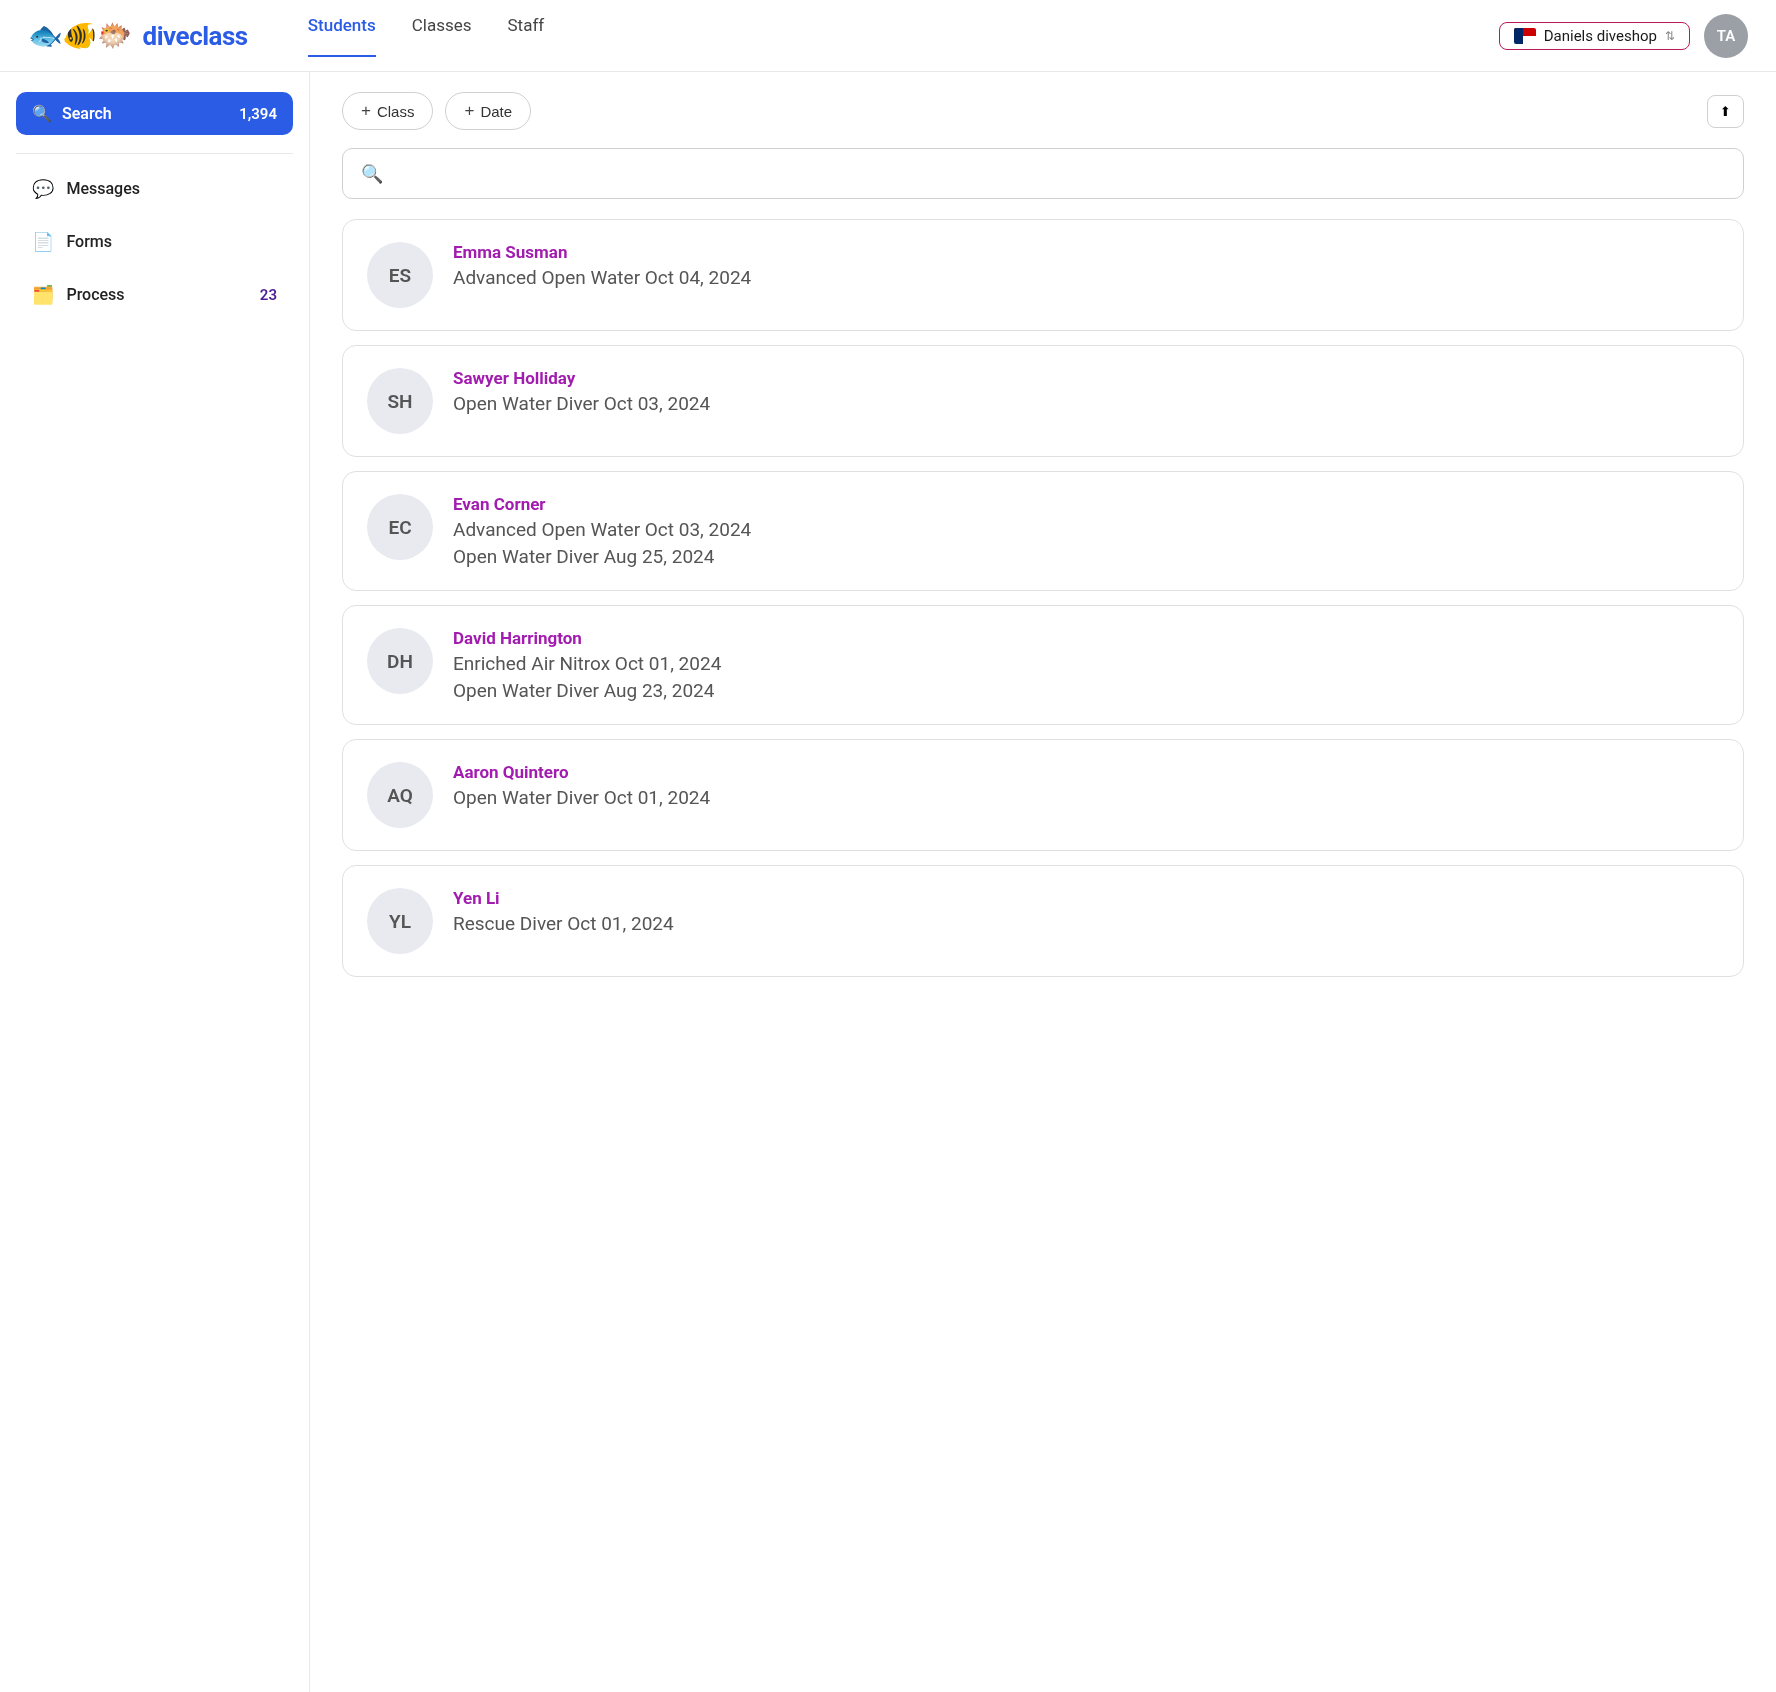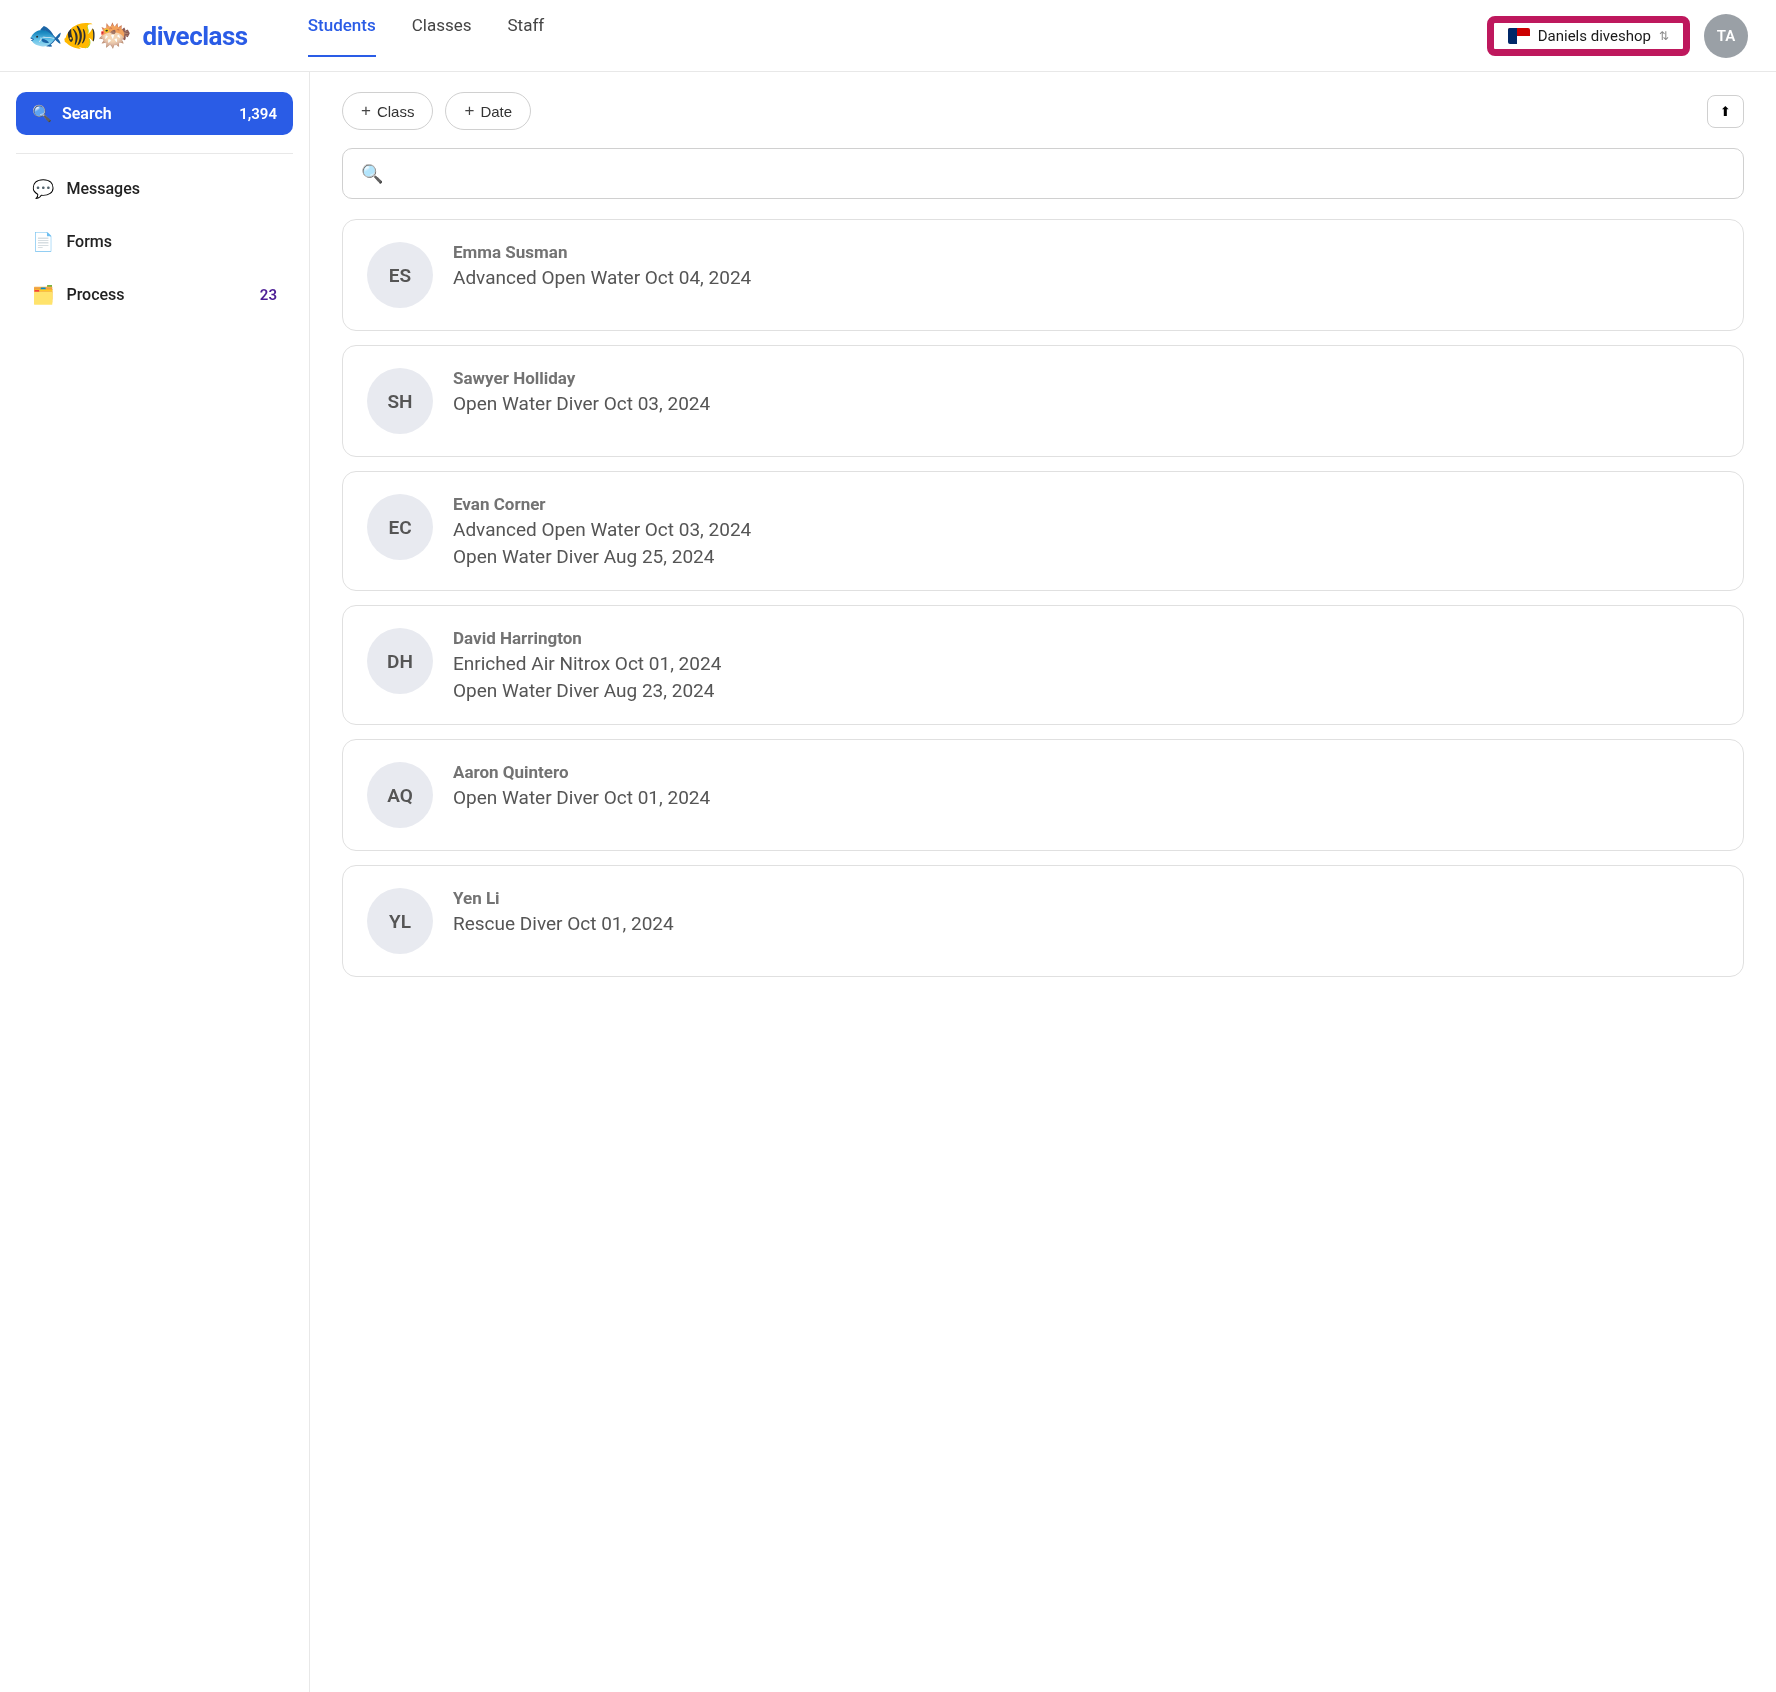--- a/index.html
+++ b/index.html
@@ -13,21 +13,21 @@
     .main { flex: 1; display: flex; flex-direction: column; padding: 20px 32px; overflow: hidden; }
 
     
     .logo { display: flex; align-items: center; gap: 10px; margin-right: 20px; }
     .logo-icon { font-size: 28px; }
     .logo-text { font-size: 26px; font-weight: 700; color: #2a5ce6; letter-spacing: -0.5px; }
     .nav { display: flex; gap: 36px; }
     .nav-item { font-size: 17px; color: #444; cursor: pointer; padding-bottom: 20px; text-decoration: none; }
     .nav-item.active { color: #2a5ce6; border-bottom: 2px solid #2a5ce6; font-weight: 500; }
     .topbar-right { margin-left: auto; display: flex; align-items: center; gap: 14px; }
-    .diveshop-btn { display: flex; align-items: center; gap: 8px; border: 7px solid #be185d; border-radius: 8px; padding: 4px 14px; cursor: pointer; font-size: 15px; text-align: right; }
+    .diveshop-btn { display: flex; align-items: center; gap: 8px; border: 1px solid #be185d; border-radius: 8px; padding: 4px 14px; cursor: pointer; font-size: 15px; text-align: right; }
     .diveshop-flag { width: 22px; height: 16px; background: linear-gradient(180deg, #cc0001 50%, #fff 50%); border-radius: 2px; position: relative; overflow: hidden; }
     .diveshop-flag::after { content: ''; position: absolute; top: 0; left: 0; width: 40%; height: 100%; background: #002868; }
     .diveshop-chevron { color: #888; font-size: 12px; }
     .avatar { width: 44px; height: 44px; border-radius: 50%; background: #9aa0a6; display: flex; align-items: center; justify-content: center; color: #fff; font-weight: 600; font-size: 15px; cursor: pointer; }
 
     
     .sidebar-search { display: flex; align-items: center; gap: 10px; background: #2a5ce6; color: #fff; border-radius: 10px; padding: 12px 16px; cursor: pointer; margin-bottom: 8px; }
     .sidebar-search-label { font-size: 16px; font-weight: 600; flex: 1; }
     .sidebar-search-count { font-size: 15px; font-weight: 600; }
     .sidebar-item { display: flex; align-items: center; gap: 12px; padding: 14px 16px; border-radius: 10px; cursor: pointer; font-size: 16px; color: #222; }
@@ -45,21 +45,21 @@
     
     .search-bar { display: flex; align-items: center; gap: 10px; border: 1px solid #d0d0d0; border-radius: 10px; padding: 14px 18px; margin-bottom: 20px; }
     .search-bar-icon { color: #888; font-size: 18px; }
     .search-bar-input { border: none; outline: none; font-size: 16px; color: #999; flex: 1; background: transparent; }
 
     
     .student-list { display: flex; flex-direction: column; gap: 14px; overflow-y: auto; flex: 1; }
     .student-card { display: flex; align-items: flex-start; gap: 20px; border: 1px solid #e0e0e0; border-radius: 14px; padding: 22px 24px; cursor: pointer; }
     .avatar-circle { width: 66px; height: 66px; border-radius: 50%; background: #e8eaf0; display: flex; align-items: center; justify-content: center; font-size: 19px; font-weight: 600; color: #555; flex-shrink: 0; }
     .student-info { display: flex; flex-direction: column; gap: 4px; }
-    .student-name { font-size: 17px; font-weight: 700; color: #737373; }
+    .student-name { font-size: 17px; font-weight: 700; color: #a21caf; }
     .student-class { font-size: 19px; color: #555; }
   </style>
 </head>
 <body>
 
 <div class="app">
 
   <div class="topbar">
     <div class="logo">
       <span class="logo-icon">🐟🐠🐡</span>

